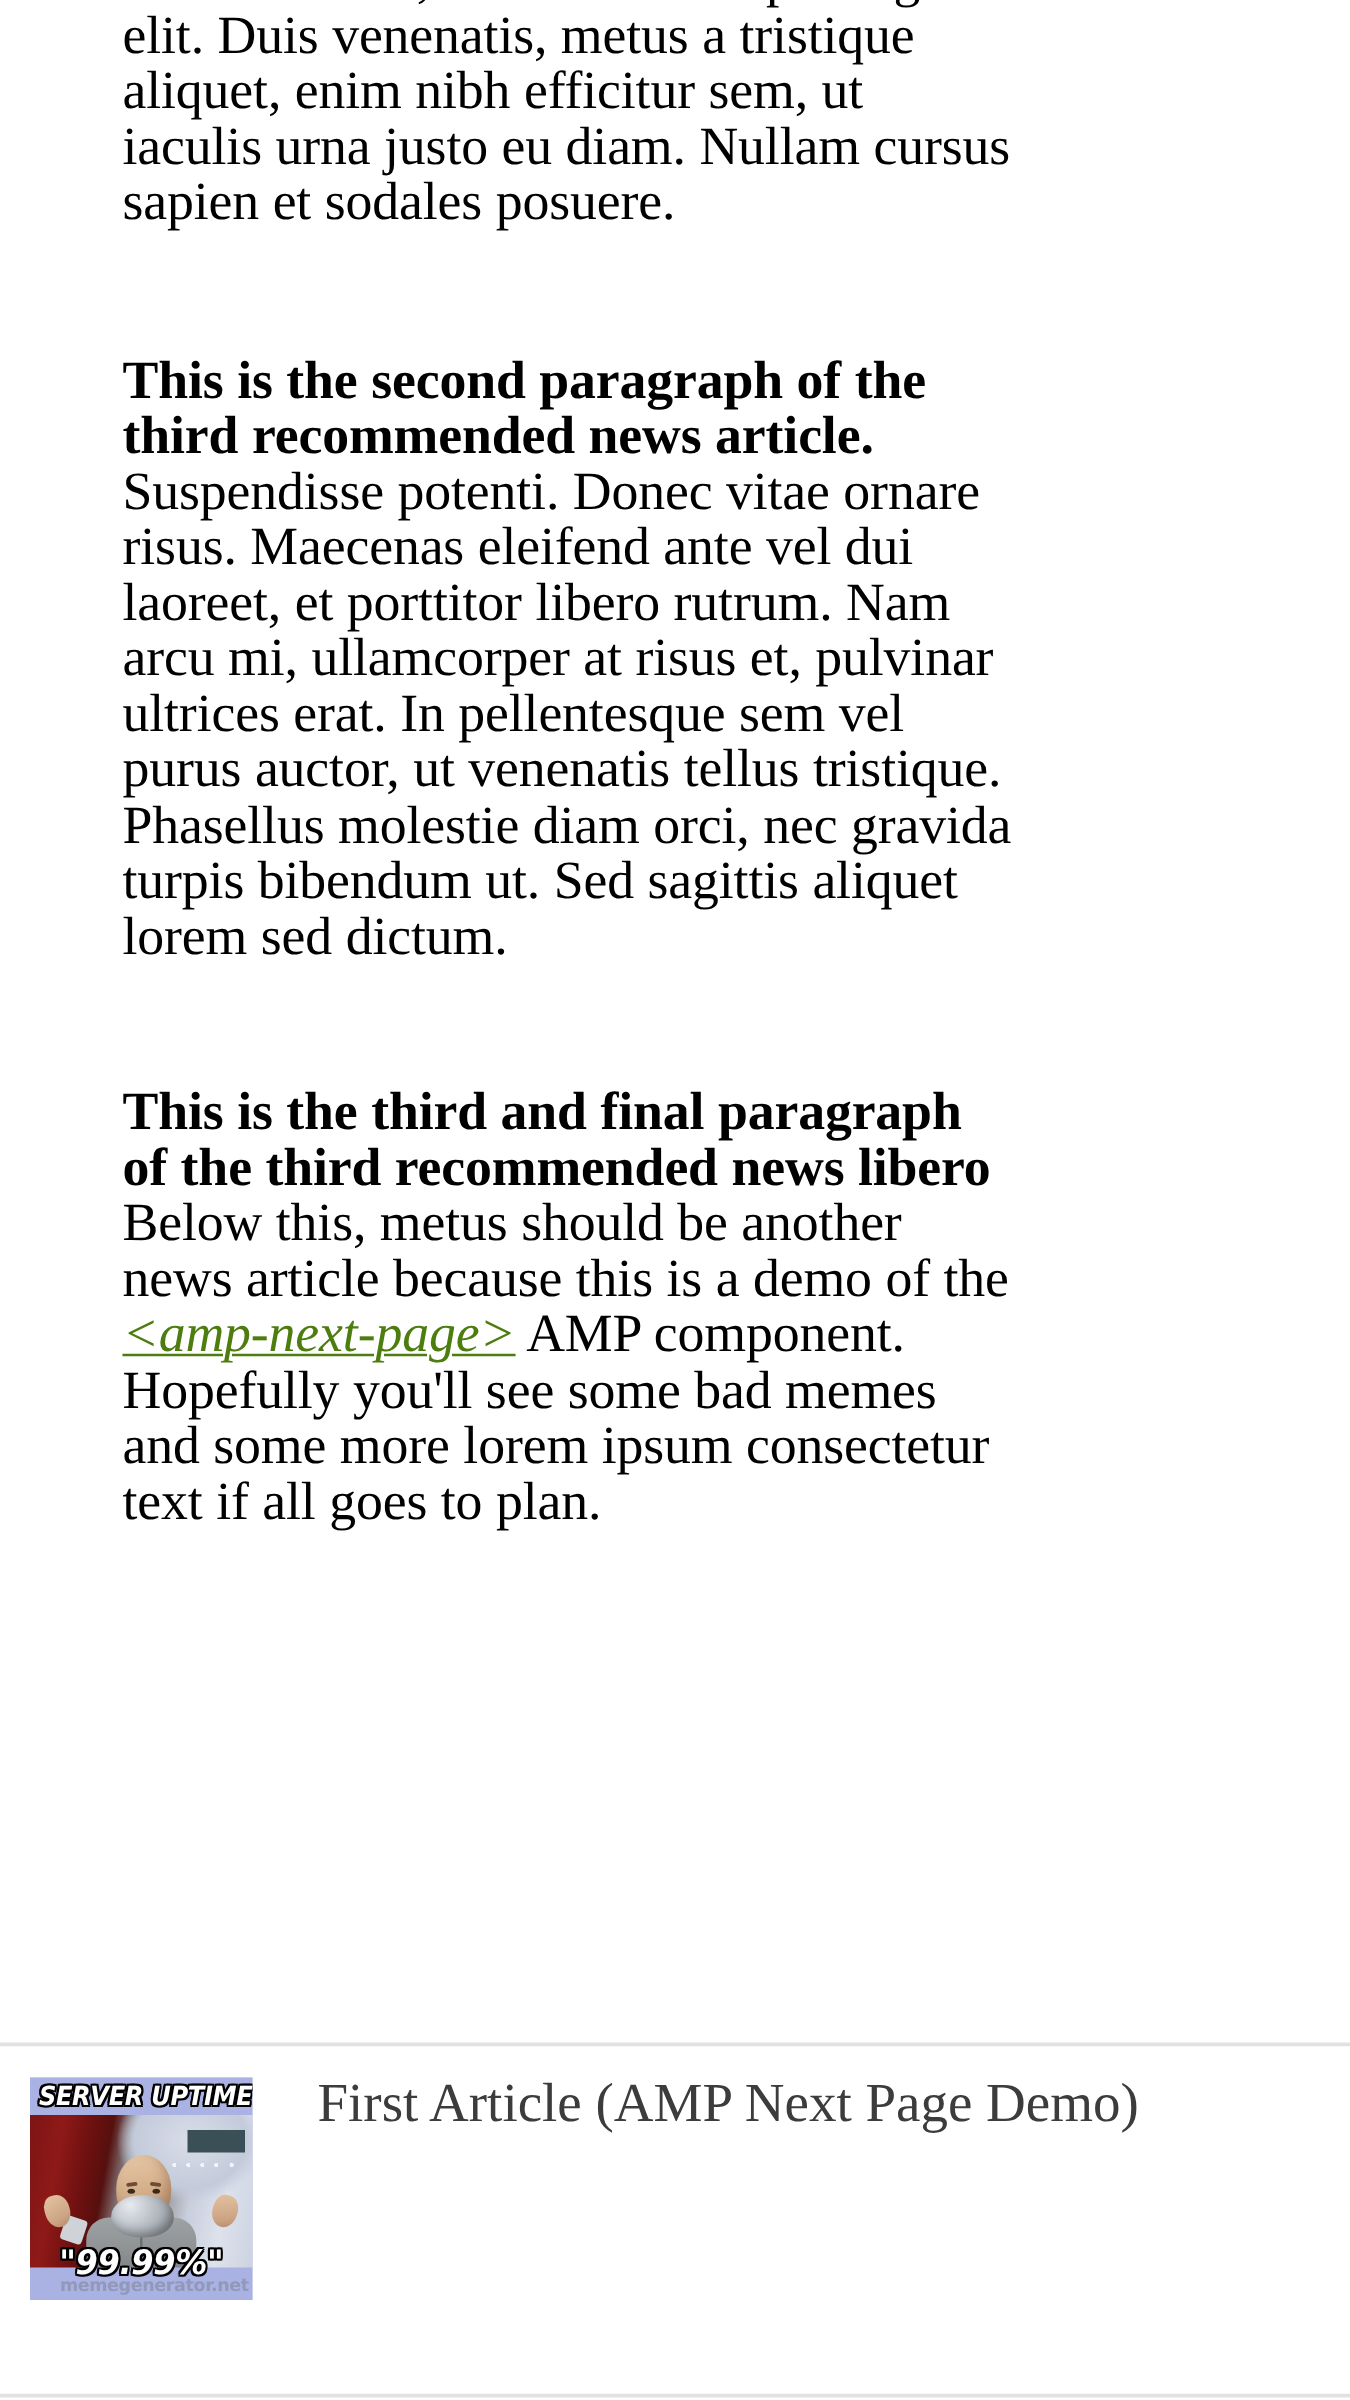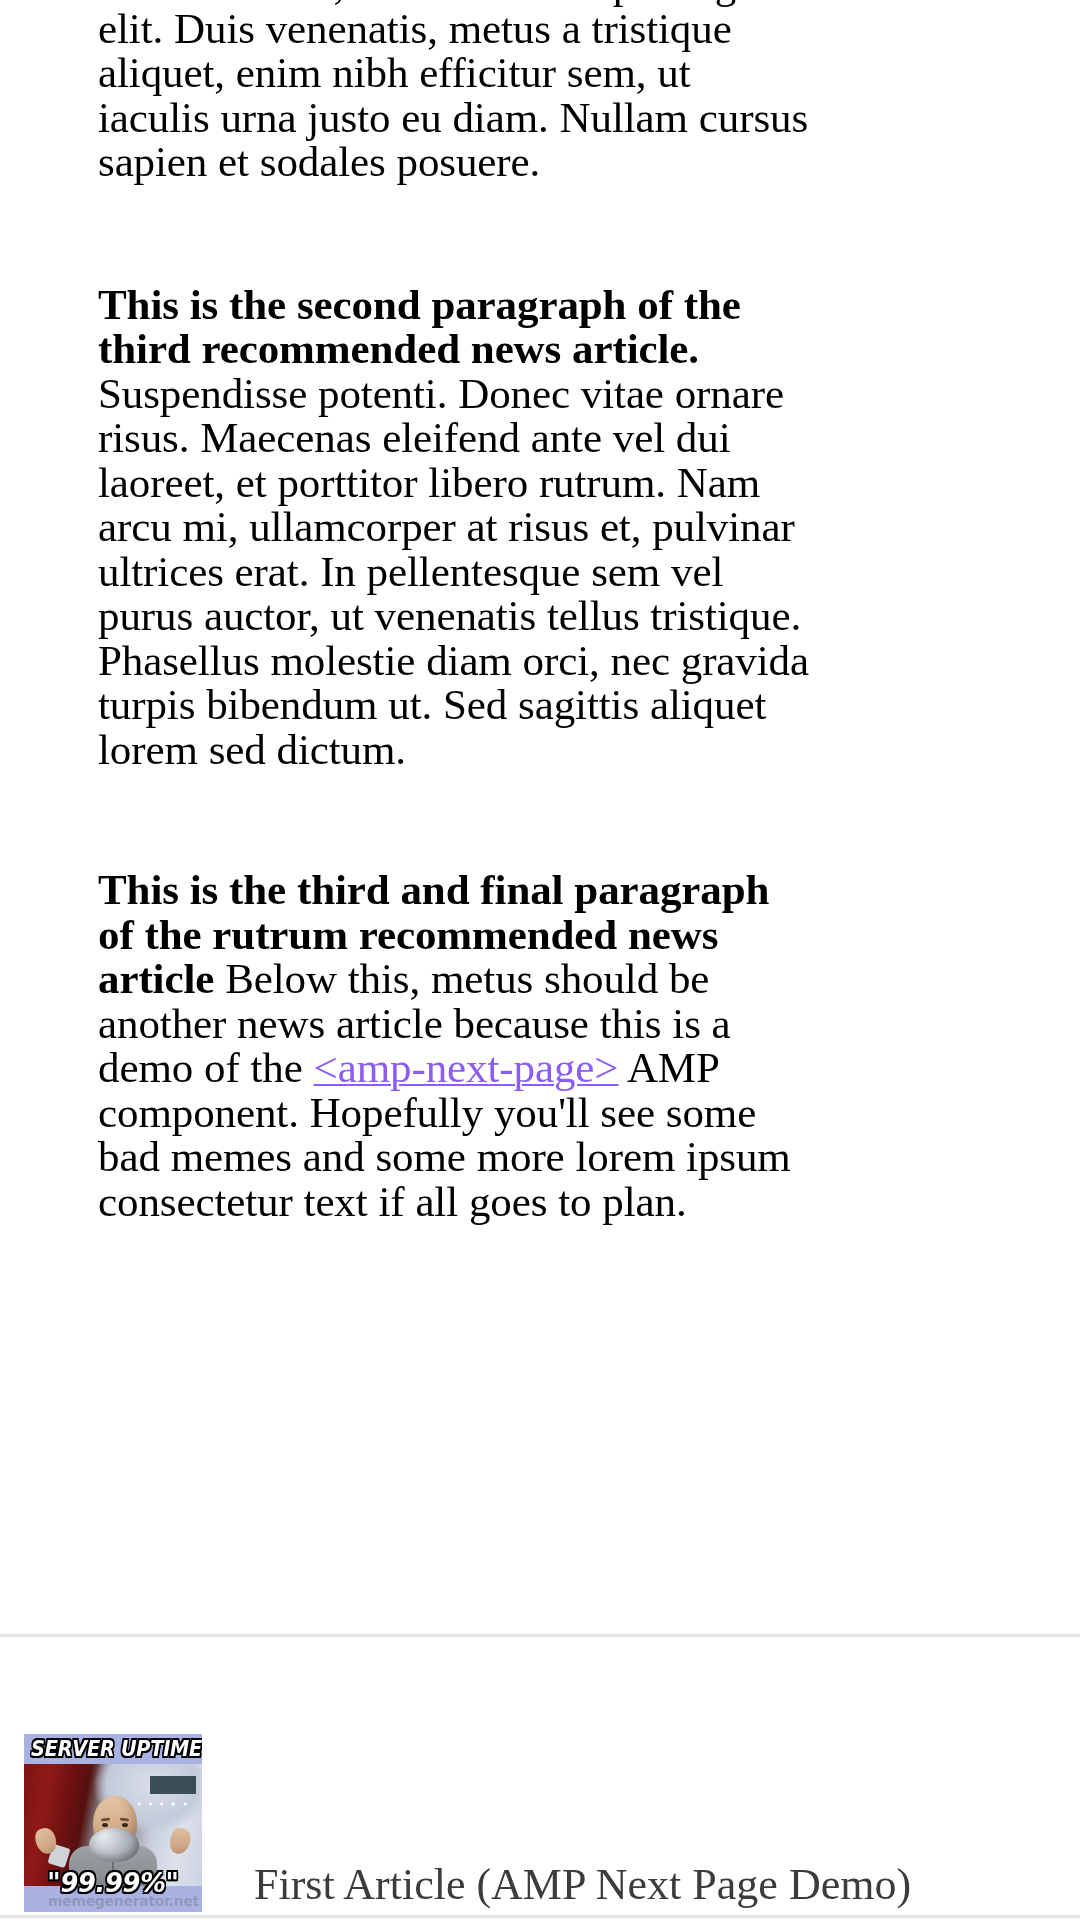--- a/index.html
+++ b/index.html
@@ -36,44 +36,45 @@
   .para strong {
     font-weight: bold;
     text-align: center;
   }
 
   .p-first { margin-top: -38px; }
   .p-gap-1 { margin-top: 98px; }
   .p-gap-2 { margin-top: 96px; }
 
   a.inline-link {
-    color: #8b5cf6;
+    color: #4d7c0f;
     text-decoration: underline;
     text-decoration-thickness: 2px;
     text-underline-offset: 2px;
+    font-style: italic;
   }
 
   .divider {
     position: absolute;
     left: 0;
     width: 1080px;
     height: 3px;
     background: #e2e2e2;
   }
   .divider-top { top: 1634px; }
   .divider-bottom { top: 1915px; }
 
   .rec-card {
     position: absolute;
     left: 0;
     top: 1660px;
     width: 1080px;
     height: 252px;
     display: flex;
-    align-items: flex-end;
+    align-items: flex-start;
     box-sizing: border-box;
     padding-left: 24px;
   }
 
   .rec-thumb {
     position: relative;
     width: 178px;
     height: 178px;
     flex: 0 0 178px;
     margin-top: 2px;
@@ -260,21 +261,21 @@
 
 <div class="article-body">
 
   <p class="para p-first">dolor sit amet, consectetur adipiscing elit. Duis venenatis, metus a tristique aliquet, enim nibh efficitur sem, ut iaculis urna justo eu diam. Nullam cursus sapien et sodales posuere.</p>
 
   <p class="para p-gap-1">
     <strong>This is the second paragraph of the third recommended news article.</strong><span> Suspendisse potenti. Donec vitae ornare risus. Maecenas eleifend ante vel dui laoreet, et porttitor libero rutrum. Nam arcu mi, ullamcorper at risus et, pulvinar ultrices erat. In pellentesque sem vel purus auctor, ut venenatis tellus tristique. Phasellus molestie diam orci, nec gravida turpis bibendum ut. Sed sagittis aliquet lorem sed dictum.</span>
   </p>
 
   <p class="para p-gap-2">
-    <strong>This is the third and final paragraph of the rutrum recommended news article</strong><span> Below this, metus should be another news article because this is a demo of the </span><a href="#" class="inline-link">&lt;amp-next-page&gt;</a><span> AMP component. Hopefully you'll see some bad memes and some more lorem ipsum consectetur text if all goes to plan.</span>
+    <strong>This is the third and final paragraph of the third recommended news libero</strong><span> Below this, metus should be another news article because this is a demo of the </span><a href="#" class="inline-link">&lt;amp-next-page&gt;</a><span> AMP component. Hopefully you'll see some bad memes and some more lorem ipsum consectetur text if all goes to plan.</span>
   </p>
 
 </div>
 
 <div class="divider divider-top"></div>
 
 <div class="rec-card">
 
   <div class="rec-thumb">
     <div class="meme-photo">

